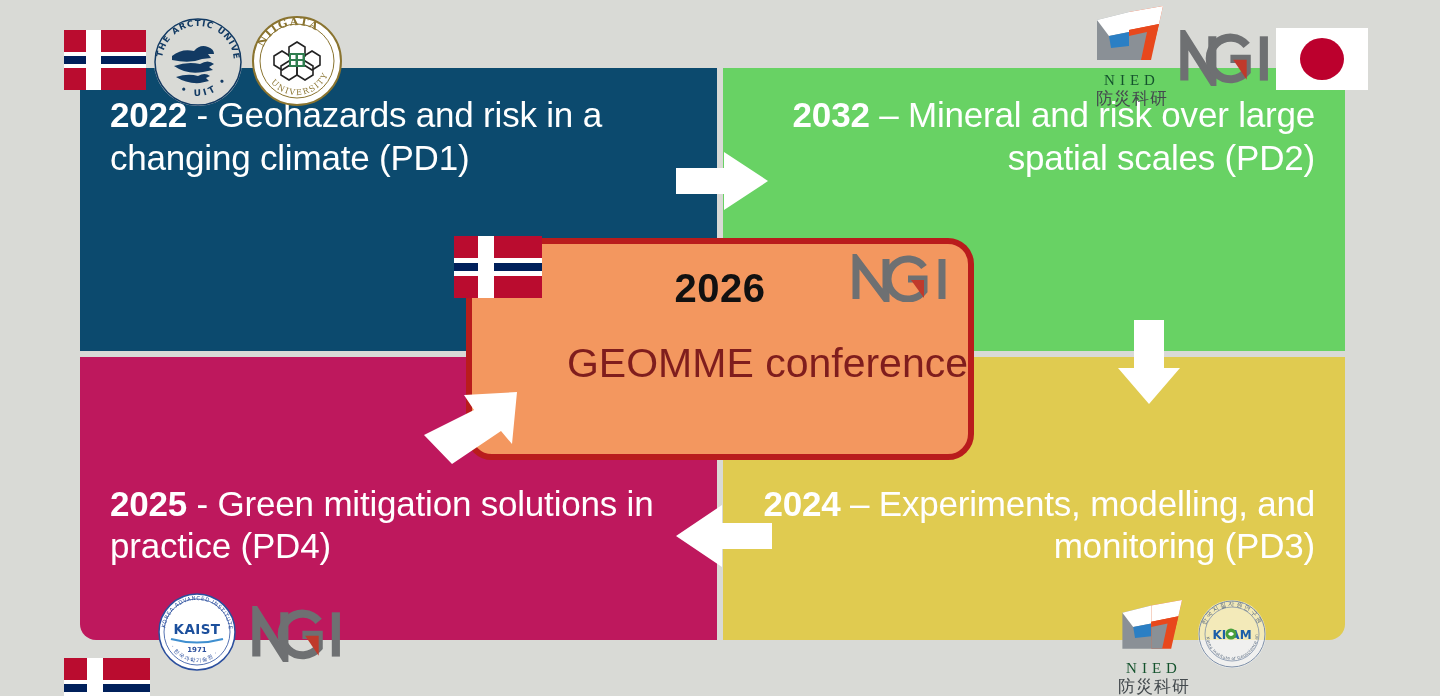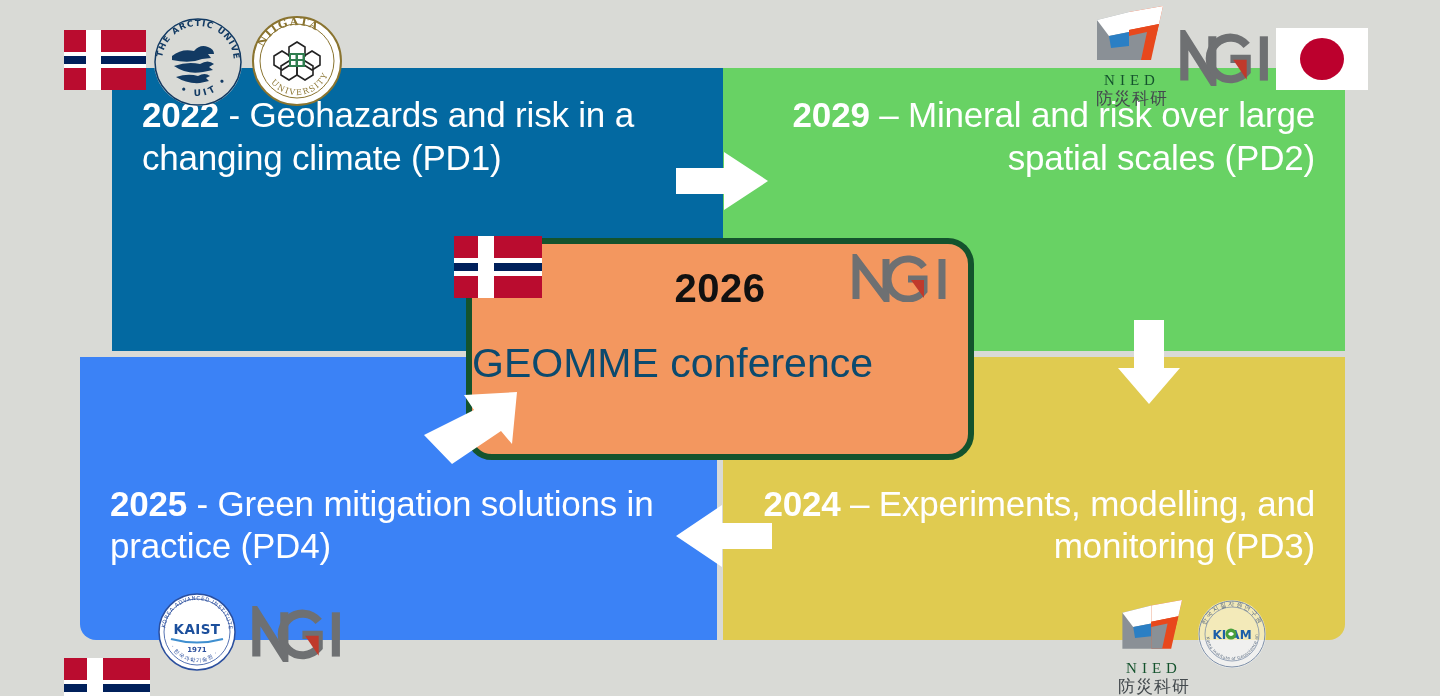--- a/index.html
+++ b/index.html
@@ -67,40 +67,40 @@
   }
   #panel-2025 .ptext { text-align: left; }
   #panel-2024 .ptext { text-align: right; }
 
   
   #center-card {
     position: absolute;
     left: 466px; top: 238px;
     width: 508px; height: 222px;
     background: #f3975f;
-    border: 6px solid #14532d;
+    border: 6px solid #b91c1c;
     border-radius: 26px;
     box-sizing: border-box;
     z-index: 12;
   }
   #center-year {
     position: absolute;
     top: 22px; left: 0; right: 0;
     text-align: center;
     font-size: 40px;
     font-weight: bold;
     color: #111111;
     letter-spacing: 0.5px;
   }
   #center-title {
     position: absolute;
     top: 96px; left: 0; right: 0;
-    text-align: left;
+    text-align: right;
     font-size: 41px;
-    color: #0c4a6e;
+    color: #7f1d1d;
   }
 
   
   .arrow { position: absolute; z-index: 10; }
   #arrow-right { left: 676px; top: 152px; width: 92px; height: 58px; }
   #arrow-down  { left: 1118px; top: 320px; width: 62px; height: 84px; }
   #arrow-left  { left: 676px; top: 505px; width: 96px; height: 62px; }
   #arrow-diag  { left: 424px; top: 392px; width: 96px; height: 76px; z-index: 13; }
 
   
@@ -142,37 +142,37 @@
   .nied-txt-jp {
     font-size: 17px; letter-spacing: 1px; color: #444a4e;
     font-family: "DejaVu Sans", sans-serif; margin-top: 2px;
   }
 </style>
 </head>
 <body>
 
 <div id="stage" style="background: rgb(217, 218, 214);">
 
-  <div class="panel" id="panel-2022" style="background: #0369a1; margin-left: 32px;">
+  <div class="panel" id="panel-2022" style="background: #0c4a6e;">
     <div class="ptext">
       <span class="yr">2022</span>
       <span>-</span>
       <span>Geohazards and risk in a changing climate (PD1)</span>
     </div>
   </div>
 
   <div class="panel" id="panel-2023" style="background: rgb(104, 210, 100);">
     <div class="ptext">
-      <span class="yr">2029</span>
+      <span class="yr">2032</span>
       <span>–</span>
       <span>Mineral and risk over large spatial scales (PD2)</span>
     </div>
   </div>
 
-  <div class="panel" id="panel-2025" style="background: #3b82f6;">
+  <div class="panel" id="panel-2025" style="background: #be185d;">
     <div class="ptext">
       <span class="yr">2025</span>
       <span>-</span>
       <span>Green mitigation solutions in practice (PD4)</span>
     </div>
   </div>
 
   <div class="panel" id="panel-2024" style="background: rgb(224, 203, 80); text-decoration: underline;">
     <div class="ptext">
       <span class="yr">2024</span>

